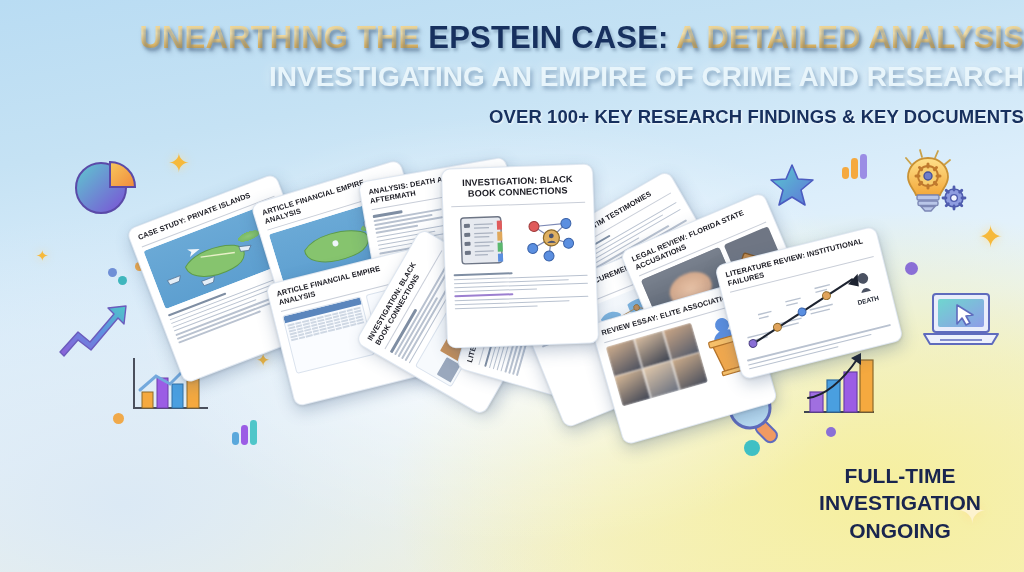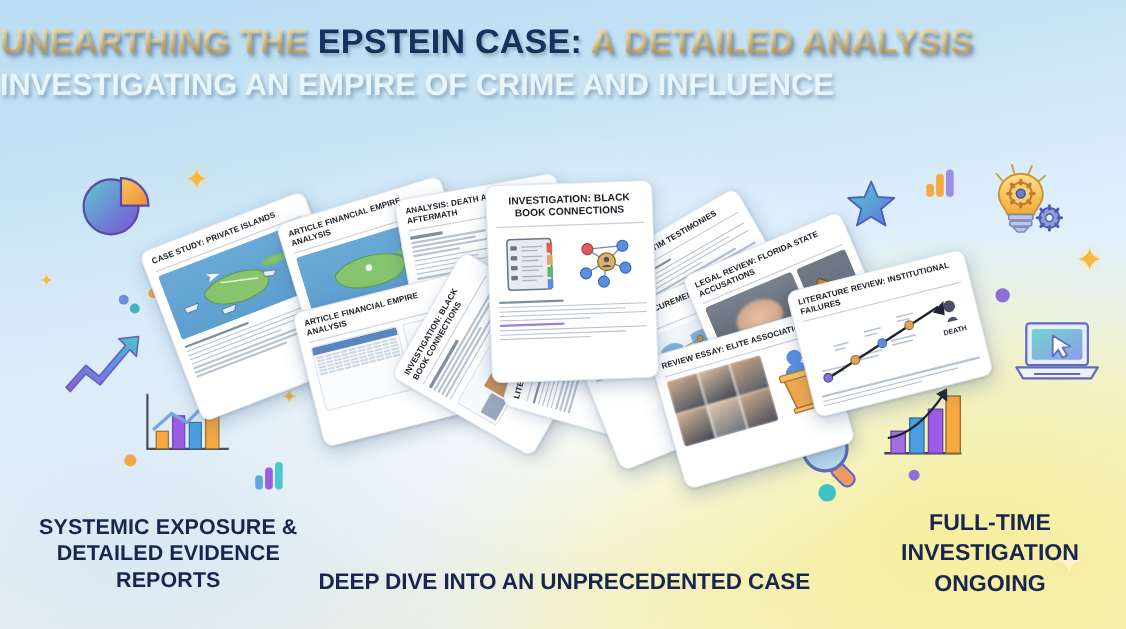--- a/index.html
+++ b/index.html
@@ -9,21 +9,21 @@
     position:relative;
     background:
       radial-gradient(ellipse 520px 300px at 50% 58%, rgba(255,255,255,0.85) 0%, rgba(255,255,255,0.25) 45%, rgba(255,255,255,0) 72%),
       radial-gradient(ellipse 700px 400px at 86% 86%, #f6ef9e 0%, rgba(246,239,158,0.55) 38%, rgba(246,239,158,0) 70%),
       radial-gradient(ellipse 600px 360px at 12% 88%, #dbe9f5 0%, rgba(219,233,245,0.3) 55%, rgba(219,233,245,0) 80%),
       linear-gradient(170deg, #b9dcf3 0%, #c5e2f4 22%, #dceefb 45%, #e9f4fb 62%, #f2f3e2 80%, #f7f1c8 100%);
   }
   .stage { position:absolute; inset:0; }
 
   
-  .header { position:absolute; top:22px; left:0; width:100%; text-align:left; z-index:40; }
+  .header { position:absolute; top:22px; left:0; width:100%; text-align:right; z-index:40; }
   .h1 {
     font-size:31px; font-weight:bold; letter-spacing:.2px;
     line-height:1.06; white-space:nowrap;
     text-shadow: 2px 3px 3px rgba(60,90,120,.35);
   }
   .gold {
     background:linear-gradient(180deg,#e9c97f 0%,#f6e3ae 38%,#dcb463 72%,#cfa24c 100%);
     -webkit-background-clip:text; background-clip:text; color:transparent;
     -webkit-text-fill-color:transparent;
     filter: drop-shadow(2px 3px 2px rgba(70,95,125,.38));
@@ -101,21 +101,22 @@
 </style>
 </head>
 <body>
 
 <div class="stage">
 
   <div class="header">
     <div class="h1">
       <span class="gold">UNEARTHING THE </span><span class="navy">EPSTEIN CASE:</span><span class="gold"> A DETAILED ANALYSIS</span>
     </div>
-    <div class="h2">INVESTIGATING AN EMPIRE OF CRIME AND INFLUENCE</div>
+    <div class="h2">INVESTIGATING AN EMPIRE OF CRIME AND RESEARCH</div>
+    <div class="h3">OVER 100+ KEY RESEARCH FINDINGS &amp; KEY DOCUMENTS</div>
   </div>
 
   <div class="deco" style="left:68px; top:148px;">
     <svg width="72" height="72" viewBox="0 0 72 72">
       <defs>
         <linearGradient id="pieA" x1="0" y1="0" x2="1" y2="1">
           <stop offset="0" stop-color="#5ec9cf"></stop>
             <stop offset="1" stop-color="#7b4fd6"></stop>
         </linearGradient>
         <linearGradient id="pieB" x1="0" y1="0" x2="1" y2="1">
@@ -719,19 +720,17 @@
         <div class="lines">
           <i></i>
             <i class="m"></i>
             <i class="s"></i>
         </div>
       </div>
     </div>
 
   </div>
 
-  <div class="cap cap-left">SYSTEMIC EXPOSURE &amp; DETAILED EVIDENCE REPORTS</div>
   <div class="cap cap-mid">
-    <div class="m1">DEEP DIVE INTO AN UNPRECEDENTED CASE</div>
   </div>
   <div class="cap cap-right">FULL-TIME INVESTIGATION ONGOING</div>
 
 </div>
 
 </body></html>

